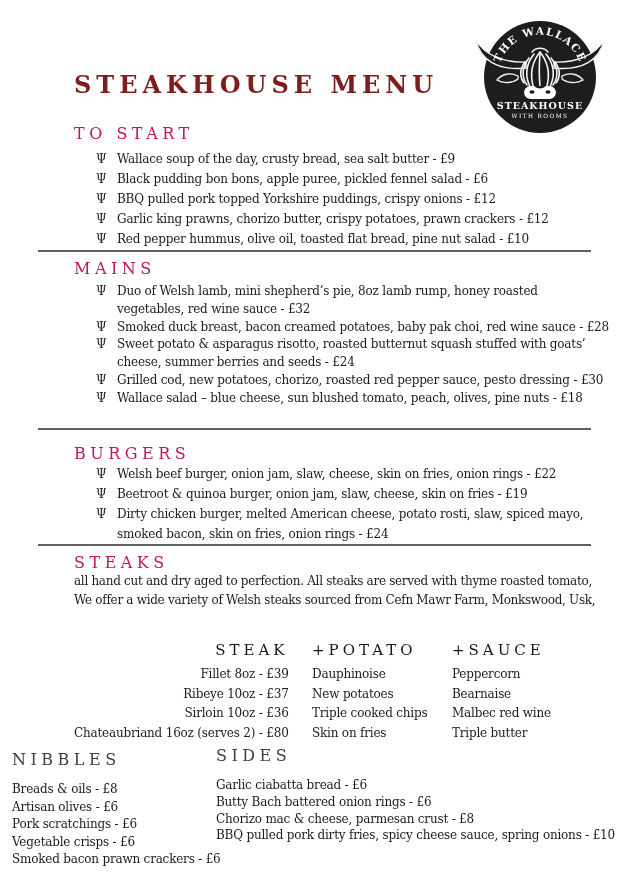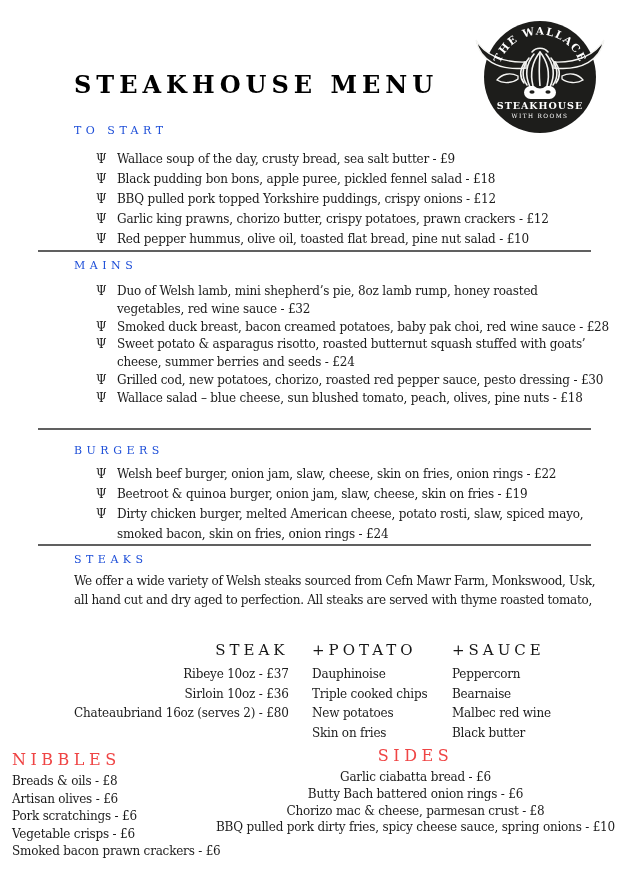--- a/index.html
+++ b/index.html
@@ -2,44 +2,44 @@
 <html><head>
 <meta charset="utf-8">
 <style>
   html,body { margin:0; padding:0; background:#ffffff; }
   #page {
     position:relative; width:630px; height:890px; background:#fff;
     font-family:"DejaVu Serif", serif; color:#1b1b1b; overflow:hidden;
   }
   .title {
     position:absolute; left:74px; top:70px; font-size:24px; font-weight:bold;
-    letter-spacing:5px; white-space:nowrap; color:#000000;
+    letter-spacing:5px; white-space:nowrap; color:#7f1d1d;
   }
   .sec-head {
-    position:absolute; font-size:11px; letter-spacing:4.5px; white-space:nowrap; color:#1d4ed8;
+    position:absolute; font-size:16px; letter-spacing:4.5px; white-space:nowrap; color:#be185d;
   }
   .rows { position:absolute; left:96px; font-size:12px; letter-spacing:-0.2px; }
   .row  { display:flex; align-items:baseline; white-space:nowrap; }
   .bul  { width:21px; flex:none; font-size:12px; }
   .nobul{ width:21px; flex:none; }
   .divider { position:absolute; left:38px; width:553px; height:2px; background:#606060; }
   .intro {
     position:absolute; left:74px; font-size:12px; letter-spacing:-0.3px;
     line-height:19px; white-space:nowrap;
   }
   .caret { display:inline-block; width:2px; height:13px; background:#000;
            margin-left:2px; vertical-align:-2px; }
   .col { position:absolute; }
   .col-head { font-size:15px; letter-spacing:4px; white-space:nowrap; color:#161616; }
   .col-items { margin-top:6px; font-size:12px; letter-spacing:-0.2px; line-height:19.5px; white-space:nowrap; }
-  .corner-head { font-size:16px; letter-spacing:4.5px; white-space:nowrap; color:#ef4444; }
-  .corner-items { margin-top:4px; font-size:12px; letter-spacing:-0.2px; white-space:nowrap; }
+  .corner-head { font-size:16px; letter-spacing:4.5px; white-space:nowrap; color:#404040; }
+  .corner-items { margin-top:12px; font-size:12px; letter-spacing:-0.2px; white-space:nowrap; }
   .nibbles { position:absolute; left:12px; top:750px; }
   .nibbles .corner-items { line-height:17.5px; }
-  .sides { position:absolute; right:15px; top:746px; text-align:center; }
+  .sides { position:absolute; right:15px; top:746px; text-align:left; }
   .sides .corner-items { line-height:16.8px; }
   .line { white-space:nowrap; }
 </style>
 </head>
 <body>
 
 <div id="page">
 
   <svg style="position:absolute; left:470px; top:16px;" width="140" height="122" viewBox="0 0 140 122">
     <circle cx="70" cy="61" r="56" fill="#1d1d1b"></circle>
@@ -81,21 +81,21 @@
   <div class="title">STEAKHOUSE MENU</div>
 
   <div class="sec-head" style="left:74px; top:124px;">TO START</div>
   <div class="rows" style="top:149px; line-height:20px;">
     <div class="row">
         <span class="bul">Ψ</span>
         <span class="line">Wallace soup of the day, crusty bread, sea salt butter - £9</span>
       </div>
     <div class="row">
         <span class="bul">Ψ</span>
-        <span class="line">Black pudding bon bons, apple puree, pickled fennel salad - £18</span>
+        <span class="line">Black pudding bon bons, apple puree, pickled fennel salad - £6</span>
       </div>
     <div class="row">
         <span class="bul">Ψ</span>
         <span class="line">BBQ pulled pork topped Yorkshire puddings, crispy onions - £12</span>
       </div>
     <div class="row">
         <span class="bul">Ψ</span>
         <span class="line">Garlic king prawns, chorizo butter, crispy potatoes, prawn crackers - £12</span>
       </div>
     <div class="row">
@@ -157,48 +157,49 @@
     <div class="row">
         <span class="nobul"></span>
         <span class="line">smoked bacon, skin on fries, onion rings - £24</span>
       </div>
   </div>
 
   <div class="divider" style="top:544px;"></div>
 
   <div class="sec-head" style="left:74px; top:553px;">STEAKS</div>
   <div class="intro" style="top:572px;">
+    <div class="line">all hand cut and dry aged to perfection. All steaks are served with thyme roasted tomato,</div>
     <div class="line">We offer a wide variety of Welsh steaks sourced from Cefn Mawr Farm, Monkswood, Usk,</div>
-    <div class="line">all hand cut and dry aged to perfection. All steaks are served with thyme roasted tomato,</div>
   </div>
 
   <div class="col" style="left:74px; top:641px;text-align:right;">
     <div class="col-head">STEAK</div>
     <div class="col-items">
+      <div class="line">Fillet 8oz - £39</div>
       <div class="line">Ribeye 10oz - £37</div>
       <div class="line">Sirloin 10oz - £36</div>
       <div class="line">Chateaubriand 16oz (serves 2) - £80</div>
     </div>
   </div>
   <div class="col" style="left:312px; top:641px;">
     <div class="col-head">+POTATO</div>
     <div class="col-items">
       <div class="line">Dauphinoise</div>
+      <div class="line">New potatoes</div>
       <div class="line">Triple cooked chips</div>
-      <div class="line">New potatoes</div>
       <div class="line">Skin on fries</div>
     </div>
   </div>
   <div class="col" style="left:452px; top:641px;">
     <div class="col-head">+SAUCE</div>
     <div class="col-items">
       <div class="line">Peppercorn</div>
       <div class="line">Bearnaise</div>
       <div class="line">Malbec red wine</div>
-      <div class="line">Black butter</div>
+      <div class="line">Triple butter</div>
     </div>
   </div>
 
   <div class="nibbles">
     <div class="corner-head">NIBBLES</div>
     <div class="corner-items">
       <div class="line">Breads &amp; oils - £8</div>
       <div class="line">Artisan olives - £6</div>
       <div class="line">Pork scratchings - £6</div>
       <div class="line">Vegetable crisps - £6</div>

